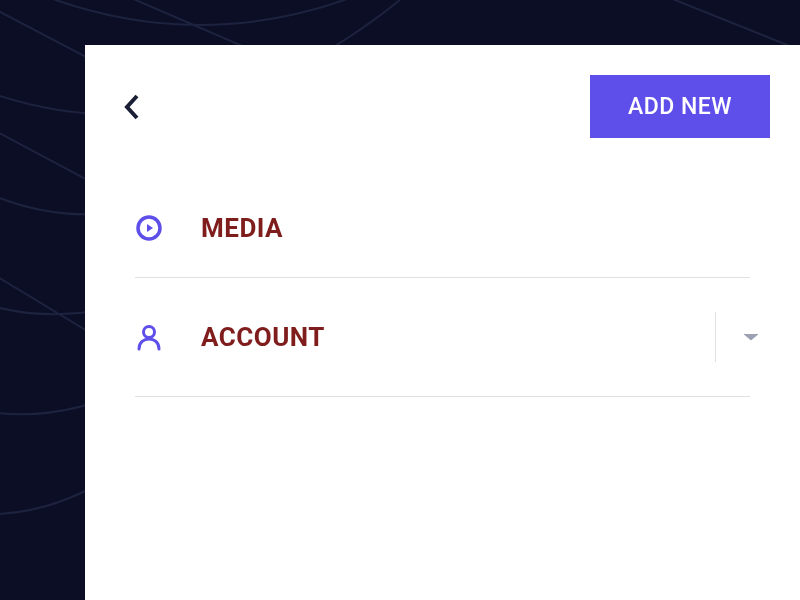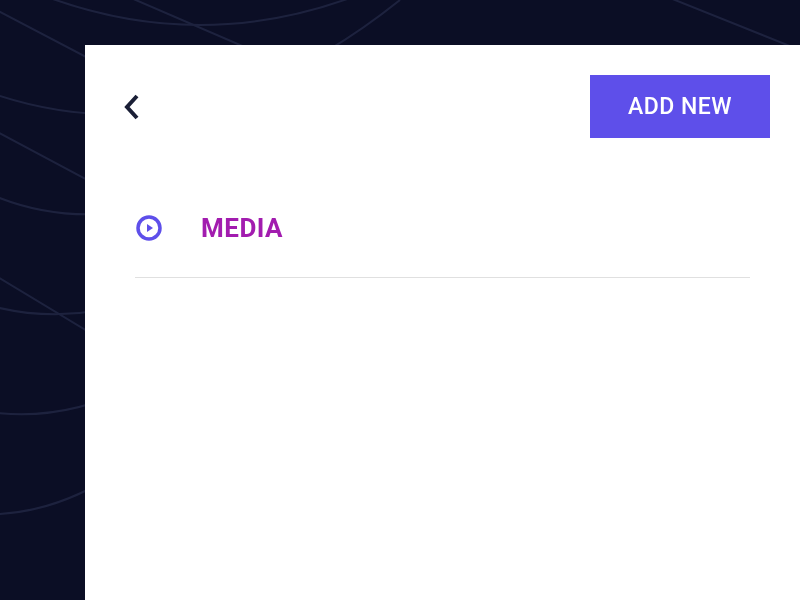--- a/index.html
+++ b/index.html
@@ -90,21 +90,21 @@
       margin-right: 38px;
       display: flex;
       align-items: center;
       justify-content: center;
     }
     
     .menu-label {
       font-size: 26px;
       font-weight: 700;
       letter-spacing: 0.5px;
-      color: #a21caf;
+      color: #7f1d1d;
     }
     
     .dropdown-section {
       margin-left: auto;
       border-left: 1px solid #e0e0e0;
       padding-left: 26px;
       margin-right: -10px;
       height: 50px;
       display: flex;
       align-items: center;
@@ -148,16 +148,30 @@
       <div class="menu-icon">
         <svg width="28" height="28" viewBox="0 0 28 28">
           <circle cx="14" cy="14" r="11" stroke="#5e4fea" stroke-width="3.5" fill="none"></circle>
           <path d="M 12 10 L 18 14 L 12 18 Z" fill="#5e4fea"></path>
         </svg>
       </div>
       <span class="menu-label">MEDIA</span>
     </div>
 
 
+    <div class="menu-item">
+      <div class="menu-icon">
+        <svg width="28" height="28" viewBox="0 0 28 28">
+          <circle cx="14" cy="9" r="5.5" stroke="#5e4fea" stroke-width="3" fill="none"></circle>
+          <path d="M 4 26 C 4 19 9 16 14 16 C 19 16 24 19 24 26" stroke="#5e4fea" stroke-width="3" fill="none" stroke-linecap="round"></path>
+        </svg>
+      </div>
+      <span class="menu-label">ACCOUNT</span>
+      <div class="dropdown-section">
+        <svg width="18" height="12" viewBox="0 0 18 12">
+          <path d="M 2 3 L 9 9 L 16 3" fill="#9ba0b3" stroke="#9ba0b3" stroke-width="1"></path>
+        </svg>
+      </div>
+    </div>
 
   </div>
 
 </div>
 
 </body></html>

